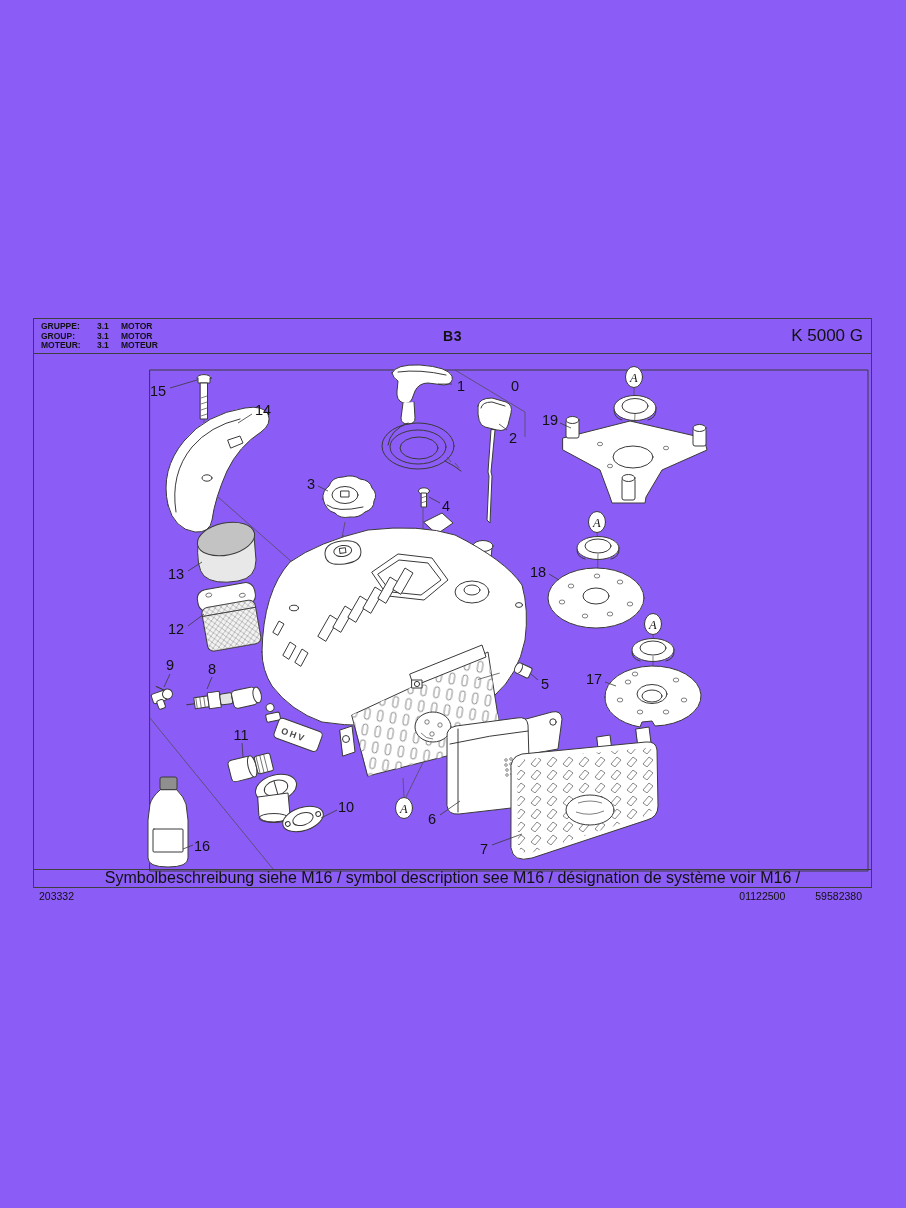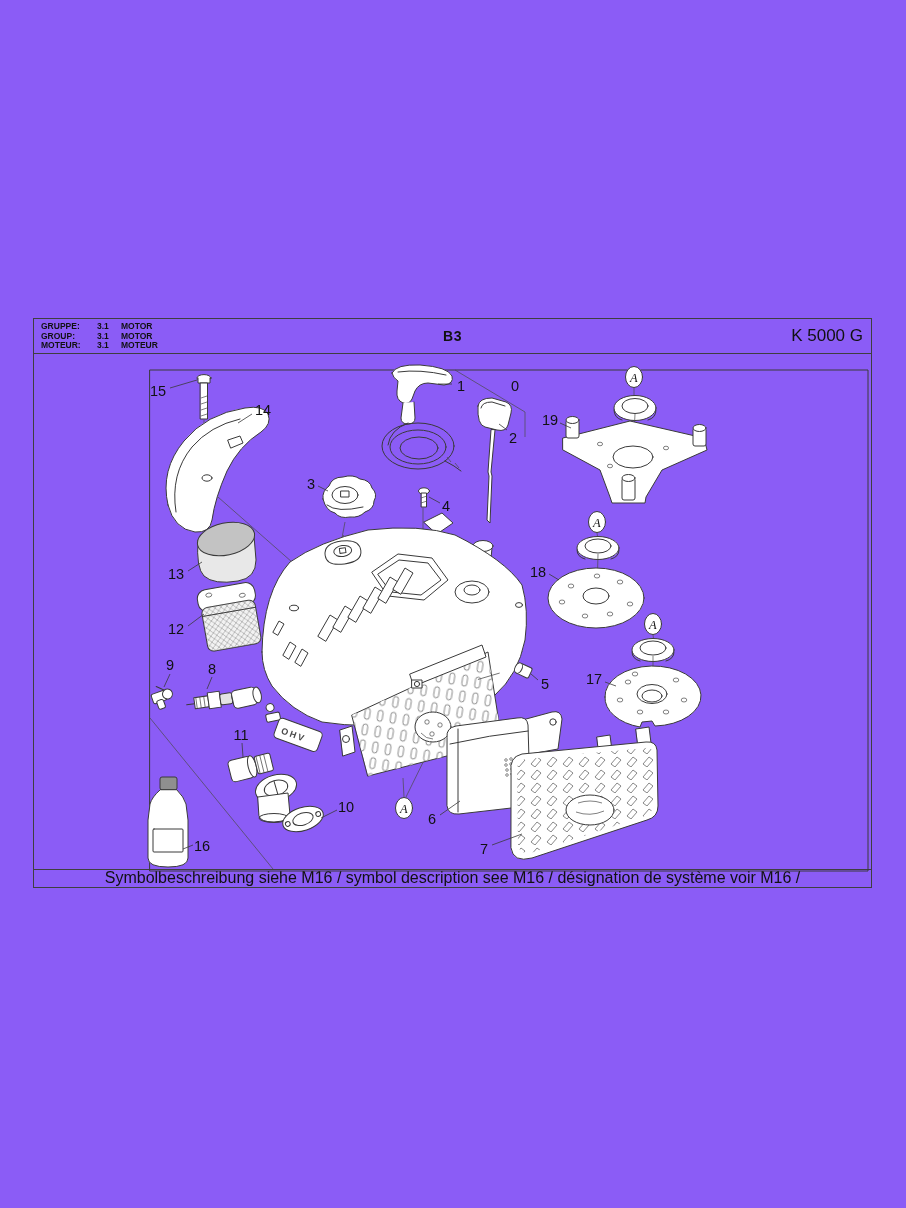--- a/index.html
+++ b/index.html
@@ -51,20 +51,27 @@
           <span>3.1</span>
           <span>MOTEUR</span>
         </div>
       </div>
       <div class="hdr-center">B3</div>
       <div class="hdr-right">K 5000 G</div>
     </div>
     <div class="ftr">Symbolbeschreibung siehe M16 / symbol description see M16 / désignation de système voir M16 /</div>
   </div>
 
+  <div class="bottomrow">
+    <span class="lf">203332</span>
+    <span class="rt">
+      <span>01122500</span>
+      <span>59582380</span>
+    </span>
+  </div>
 
   <svg class="diagram" width="906" height="1208" viewBox="0 0 906 1208">
     <defs>
       <pattern id="pSlotsV" width="13" height="16" patternUnits="userSpaceOnUse" patternTransform="rotate(9)">
         <rect x="4" y="2" width="5" height="11" rx="2.5" fill="#fff" stroke="#555" stroke-width=".7"></rect>
       </pattern>
       <pattern id="pSlotsD" width="16" height="13" patternUnits="userSpaceOnUse">
         <path d="M3,10 L9,3 L13,6 L7,13 Z" fill="#fff" stroke="#555" stroke-width=".7"></path>
       </pattern>
       <pattern id="pMesh" width="6" height="6" patternUnits="userSpaceOnUse">

